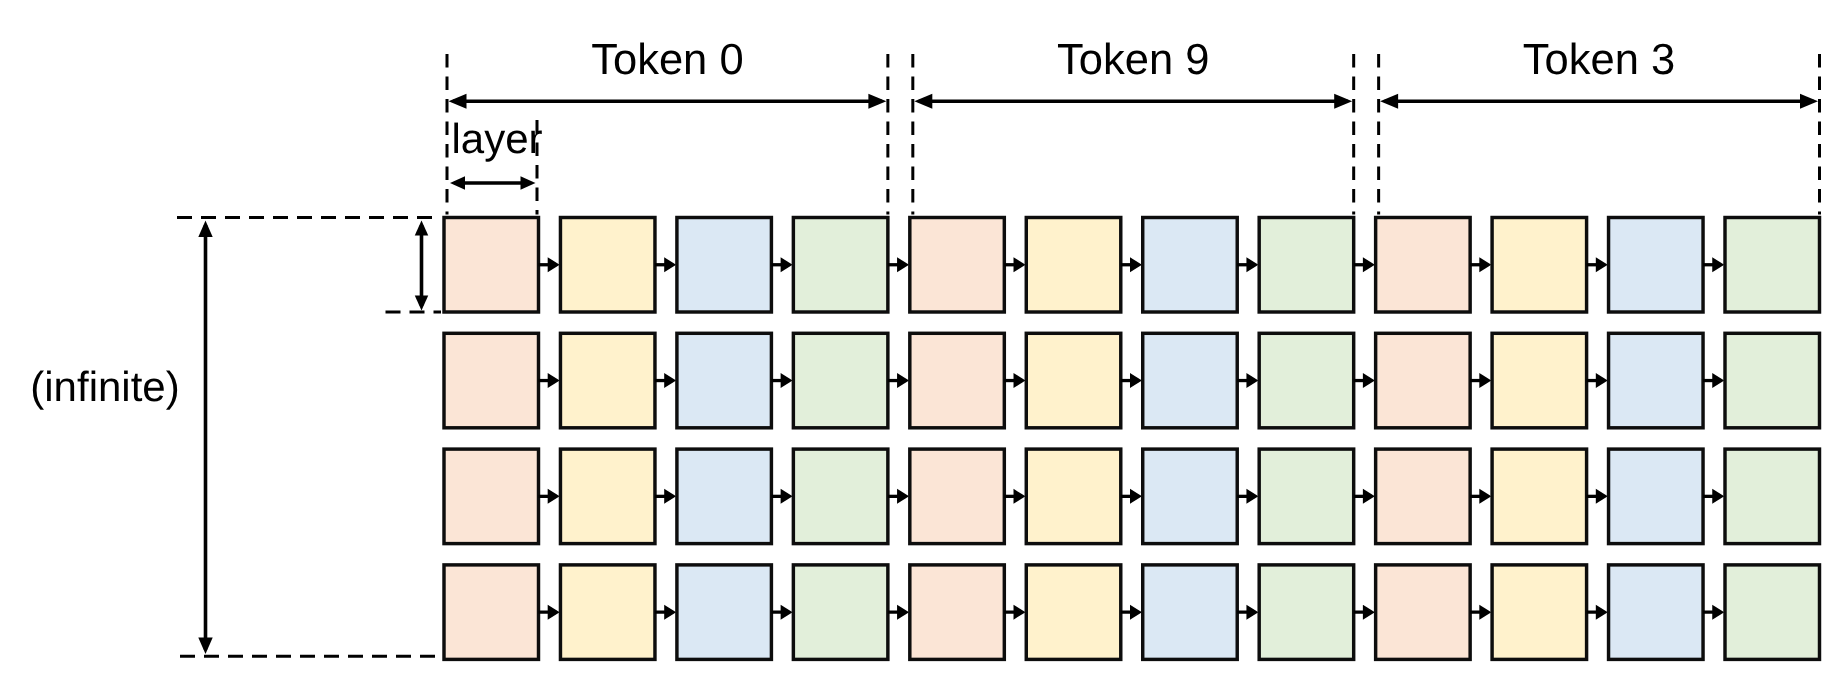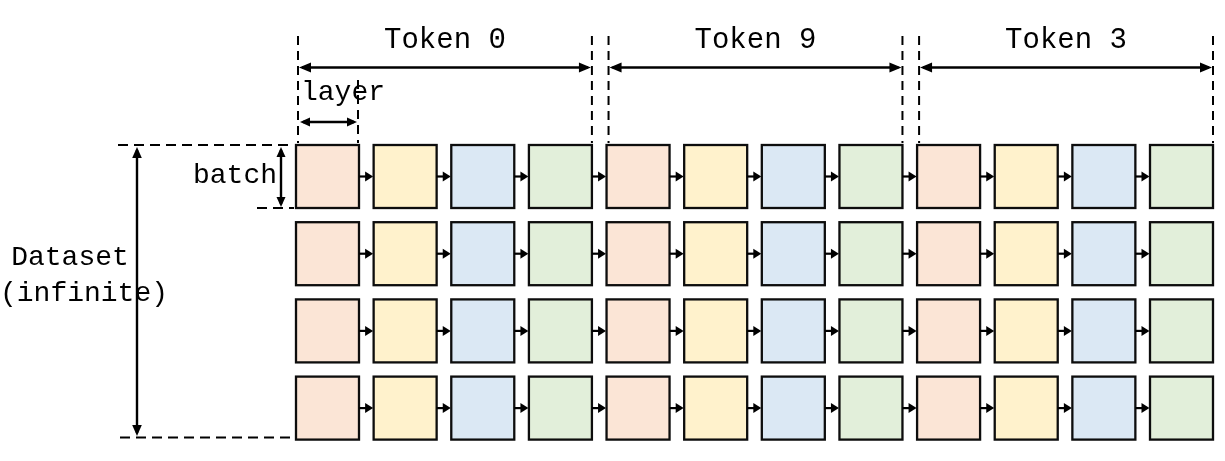--- a/index.html
+++ b/index.html
@@ -1,21 +1,21 @@
 <!DOCTYPE html>
 <html><head>
 <meta charset="utf-8">
 <style>
   html, body { margin: 0; padding: 0; background: #ffffff; }
   #canvas {
     position: relative;
     width: 1225px;
     height: 461px;
     background: #ffffff;
-    font-family: Liberation Mono, monospace;
+    font-family: Liberation Sans, sans-serif;
     color: #000000;
     overflow: hidden;
   }
   #diagram-svg { position: absolute; left: 0; top: 0; display: block; }
   .lbl { position: absolute; font-size: 28px; line-height: 1.15; white-space: nowrap; color: #000000; text-align: right; }
   .token-label { position: absolute; top: 24px; font-size: 29px; text-align: center; color: #000000; }
   #layer-label   { left: 301px; top: 77px; }
   #batch-label   { left: 130px; top: 160px; width: 147px; text-align: right; }
   #dataset-label { left: 0px;   top: 240px; width: 140px; text-align: center; line-height: 36px; white-space: normal; }
 </style>
@@ -188,18 +188,16 @@
       <line x1="1135.3636363636365" y1="408.1" x2="1143.5" y2="408.1" stroke="#000000" stroke-width="2.2"></line>
       <polygon points="1149.5,408.1 1141.5,403.1 1141.5,413.1" fill="#000000"></polygon>
       <rect x="1150" y="376.6" width="63" height="63" fill="#E2EFDA" stroke="#0D0D0D" stroke-width="2.3"></rect>
     </svg>
   <div id="token-labels">
       <div class="token-label" style="left: 298px; width: 293.909px;">Token 0</div>
       <div class="token-label" style="left: 608.545px; width: 293.909px;">Token 9</div>
       <div class="token-label" style="left: 919.091px; width: 293.909px;">Token 3</div>
     </div>
   <div id="layer-label" class="lbl">layer</div>
-  <div id="batch-label" class="lbl">batch</div>
   <div id="dataset-label" class="lbl">
-    <div>Dataset</div>
     <div>(infinite)</div>
   </div>
 </div>
 
 </body></html>

